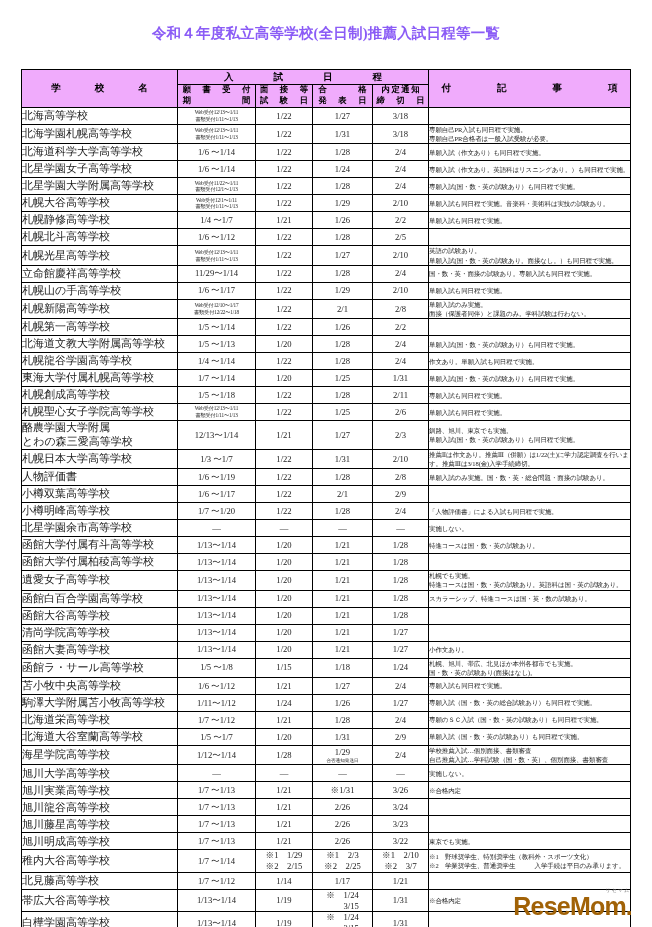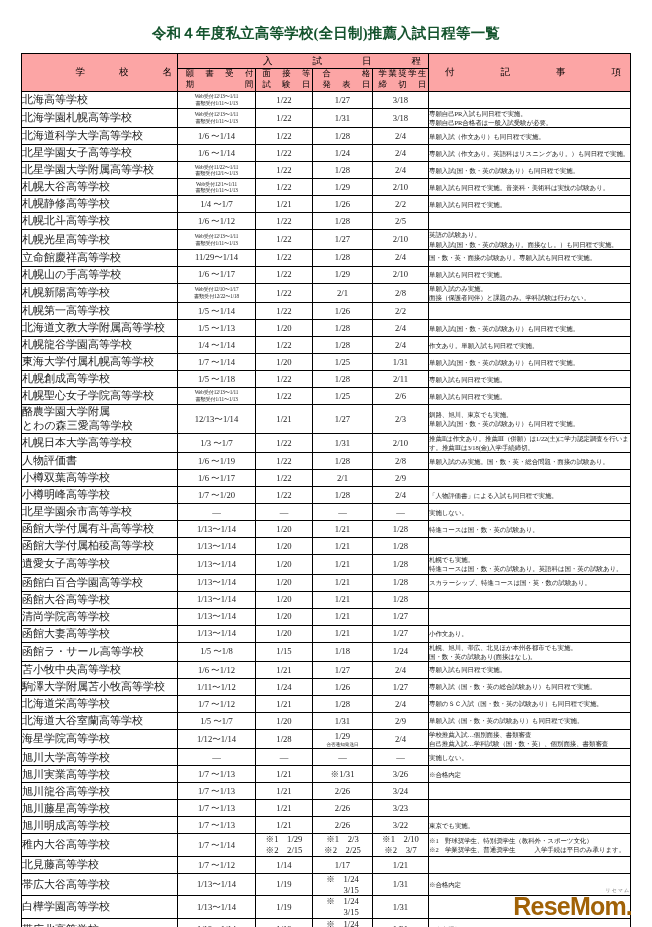--- a/index.html
+++ b/index.html
@@ -19,44 +19,44 @@
     width: 652px;
     height: 927px;
     position: relative;
     box-sizing: border-box;
   }
   .page-title {
     text-align: center;
     font-size: 14.5px;
     font-weight: bold;
     letter-spacing: 0.2px;
-    color: #14532d;
+    color: #8b5cf6;
     padding-top: 24px;
-    padding-bottom: 10px;
+    padding-bottom: 26px;
     font-family: "Liberation Serif", "DejaVu Serif", serif;
     border-radius: 10px;
   }
   table.sched {
     border-collapse: collapse;
     width: 609px;
     margin: 0 auto;
     table-layout: fixed;
     font-size: 8.1px;
   }
   table.sched td, table.sched th {
     border: 1px solid #000;
     padding: 0;
     vertical-align: middle;
     box-sizing: border-box;
   }
   
   thead th {
-    background: #fca5a5;
-    font-weight: normal;
-    text-align: right;
+    background: #f0abfc;
+    font-weight: bold;
+    text-align: center;
     color: #000;
   }
   .th-school {
     font-size: 9.5px;
     letter-spacing: 5px;
     text-indent: 5px;
   }
   .th-group {
     font-size: 9.5px;
     letter-spacing: 7px;
@@ -168,21 +168,21 @@
         </th>
         <th class="th-sub">
           <span class="l1">面　接　等</span>
           <span class="l2">試　験　日</span>
         </th>
         <th class="th-sub">
           <span class="l1">合　　　格</span>
           <span class="l2">発　表　日</span>
         </th>
         <th class="th-sub">
-          <span class="l1">学業奨学生</span>
+          <span class="l1">内定通知</span>
           <span class="l2">締　切　日</span>
         </th>
       </tr>
     </thead>
     <tbody id="table-body">
         <tr class="datarow">
           <td class="school">北海高等学校</td>
           <td class="datecell"><span class="tiny">Web受付12/13〜1/11</span><span class="tiny">書類受付1/11〜1/13</span></td>
           <td class="datecell">1/22</td>
           <td class="datecell">1/27</td>

